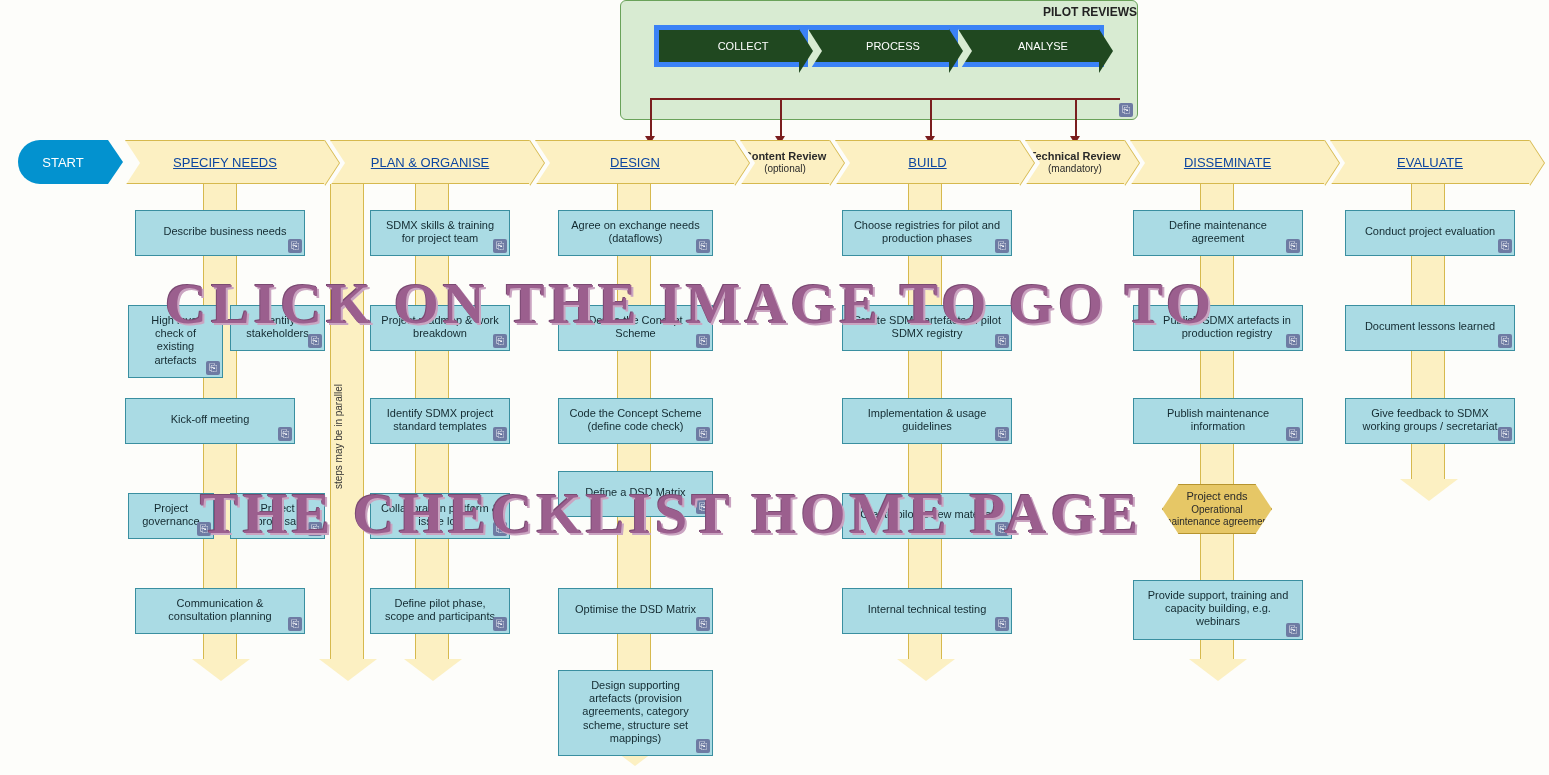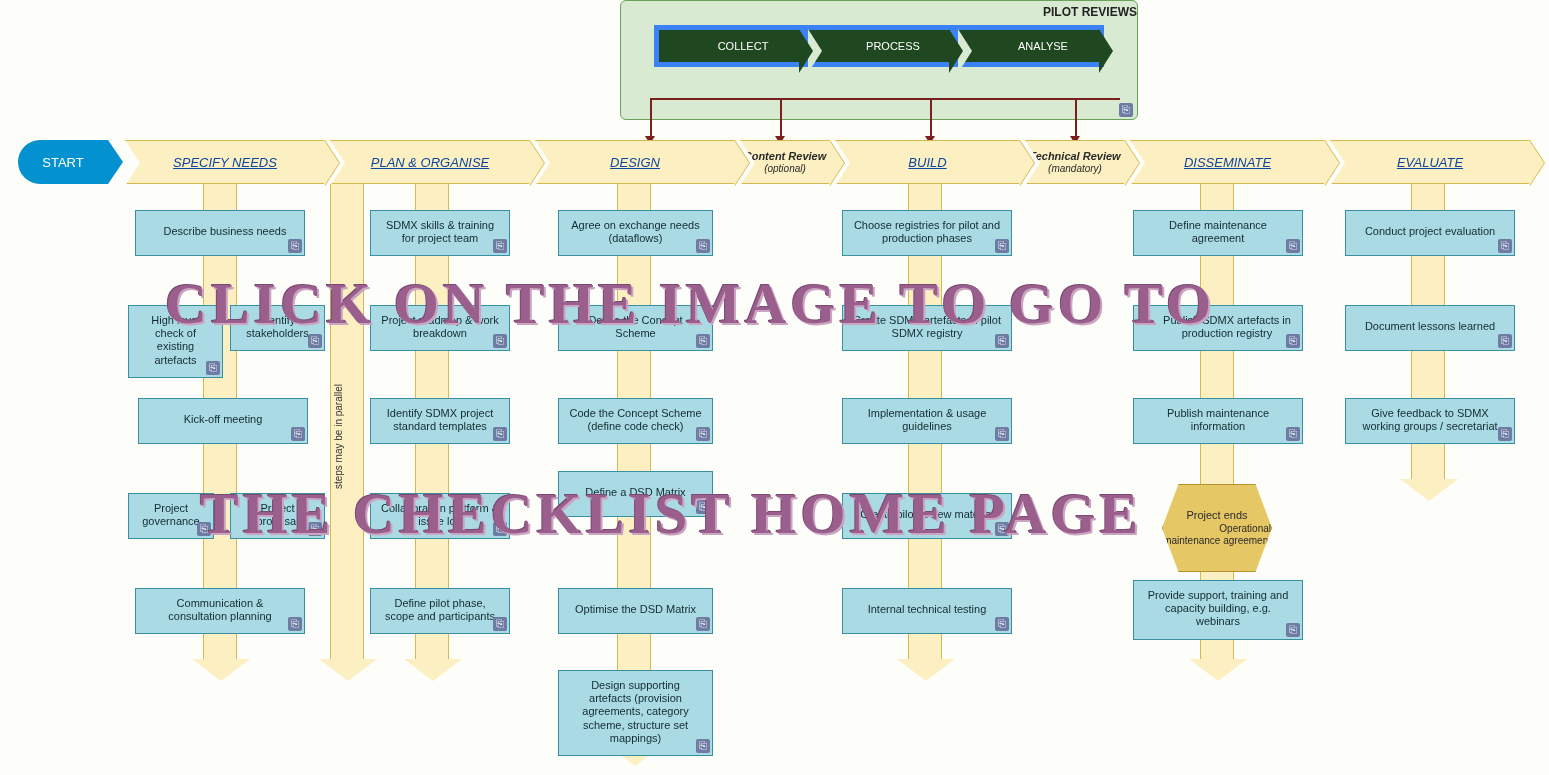--- a/index.html
+++ b/index.html
@@ -81,21 +81,20 @@
     height: 50px;
   }
   .phase {
     position:absolute;
     top:0;
     height:44px;
     background:#fcf0c2;
     border:1px solid #d6b94e;
     display:flex;align-items:center;justify-content:center;
     font-size:12px;
-    font-style:italic;
   }
   .phase::after {
     content:"";
     position:absolute; right:-15px; top:-1px;
     border-top:23px solid transparent;
     border-bottom:23px solid transparent;
     border-left:15px solid #fcf0c2;
     z-index:2;
     filter: drop-shadow(1px 0 0 #d6b94e);
   }
@@ -166,28 +165,28 @@
   }
   .task .corner{
     position:absolute;right:2px;bottom:2px;
     width:14px;height:14px;background:#6e7ba3;border-radius:2px;
     display:flex;align-items:center;justify-content:center;
     color:#fff;font-size:10px;
   }
 
   .end-diamond{
     position:absolute;
-    width:110px;height:88px;
+    width:110px;height:50px;
     background:#e6c766;
     border:1px solid #b6942f;
     transform:none;
     clip-path: polygon(15% 0, 85% 0, 100% 50%, 85% 100%, 15% 100%, 0 50%);
     display:flex;align-items:center;justify-content:center;
     flex-direction:column;
-    font-size:11px;text-align:right;color:#2a2a2a;
+    font-size:11px;text-align:center;color:#2a2a2a;
     line-height:1.2;
   }
 
   
   .conn{
     position:absolute;border-left:2px solid #7a1e1e;
   }
   .conn-h{
     position:absolute;border-top:2px solid #7a1e1e;
   }
@@ -296,21 +295,21 @@
     <span class="corner">⎘</span>
   </div>
 <div class="task" style="left:128px; top:305px; width:95px;">
     <span>High level check of existing artefacts</span>
     <span class="corner">⎘</span>
   </div>
 <div class="task" style="left:230px; top:305px; width:95px;">
     <span>Identify stakeholders</span>
     <span class="corner">⎘</span>
   </div>
-<div class="task" style="left:138px; top:398px;">
+<div class="task" style="left:125px; top:398px;">
     <span>Kick-off meeting</span>
     <span class="corner">⎘</span>
   </div>
 <div class="task" style="left:128px; top:493px; width:86px;">
     <span>Project governance</span>
     <span class="corner">⎘</span>
   </div>
 <div class="task" style="left:230px; top:493px; width:95px;">
     <span>Project proposal</span>
     <span class="corner">⎘</span>

